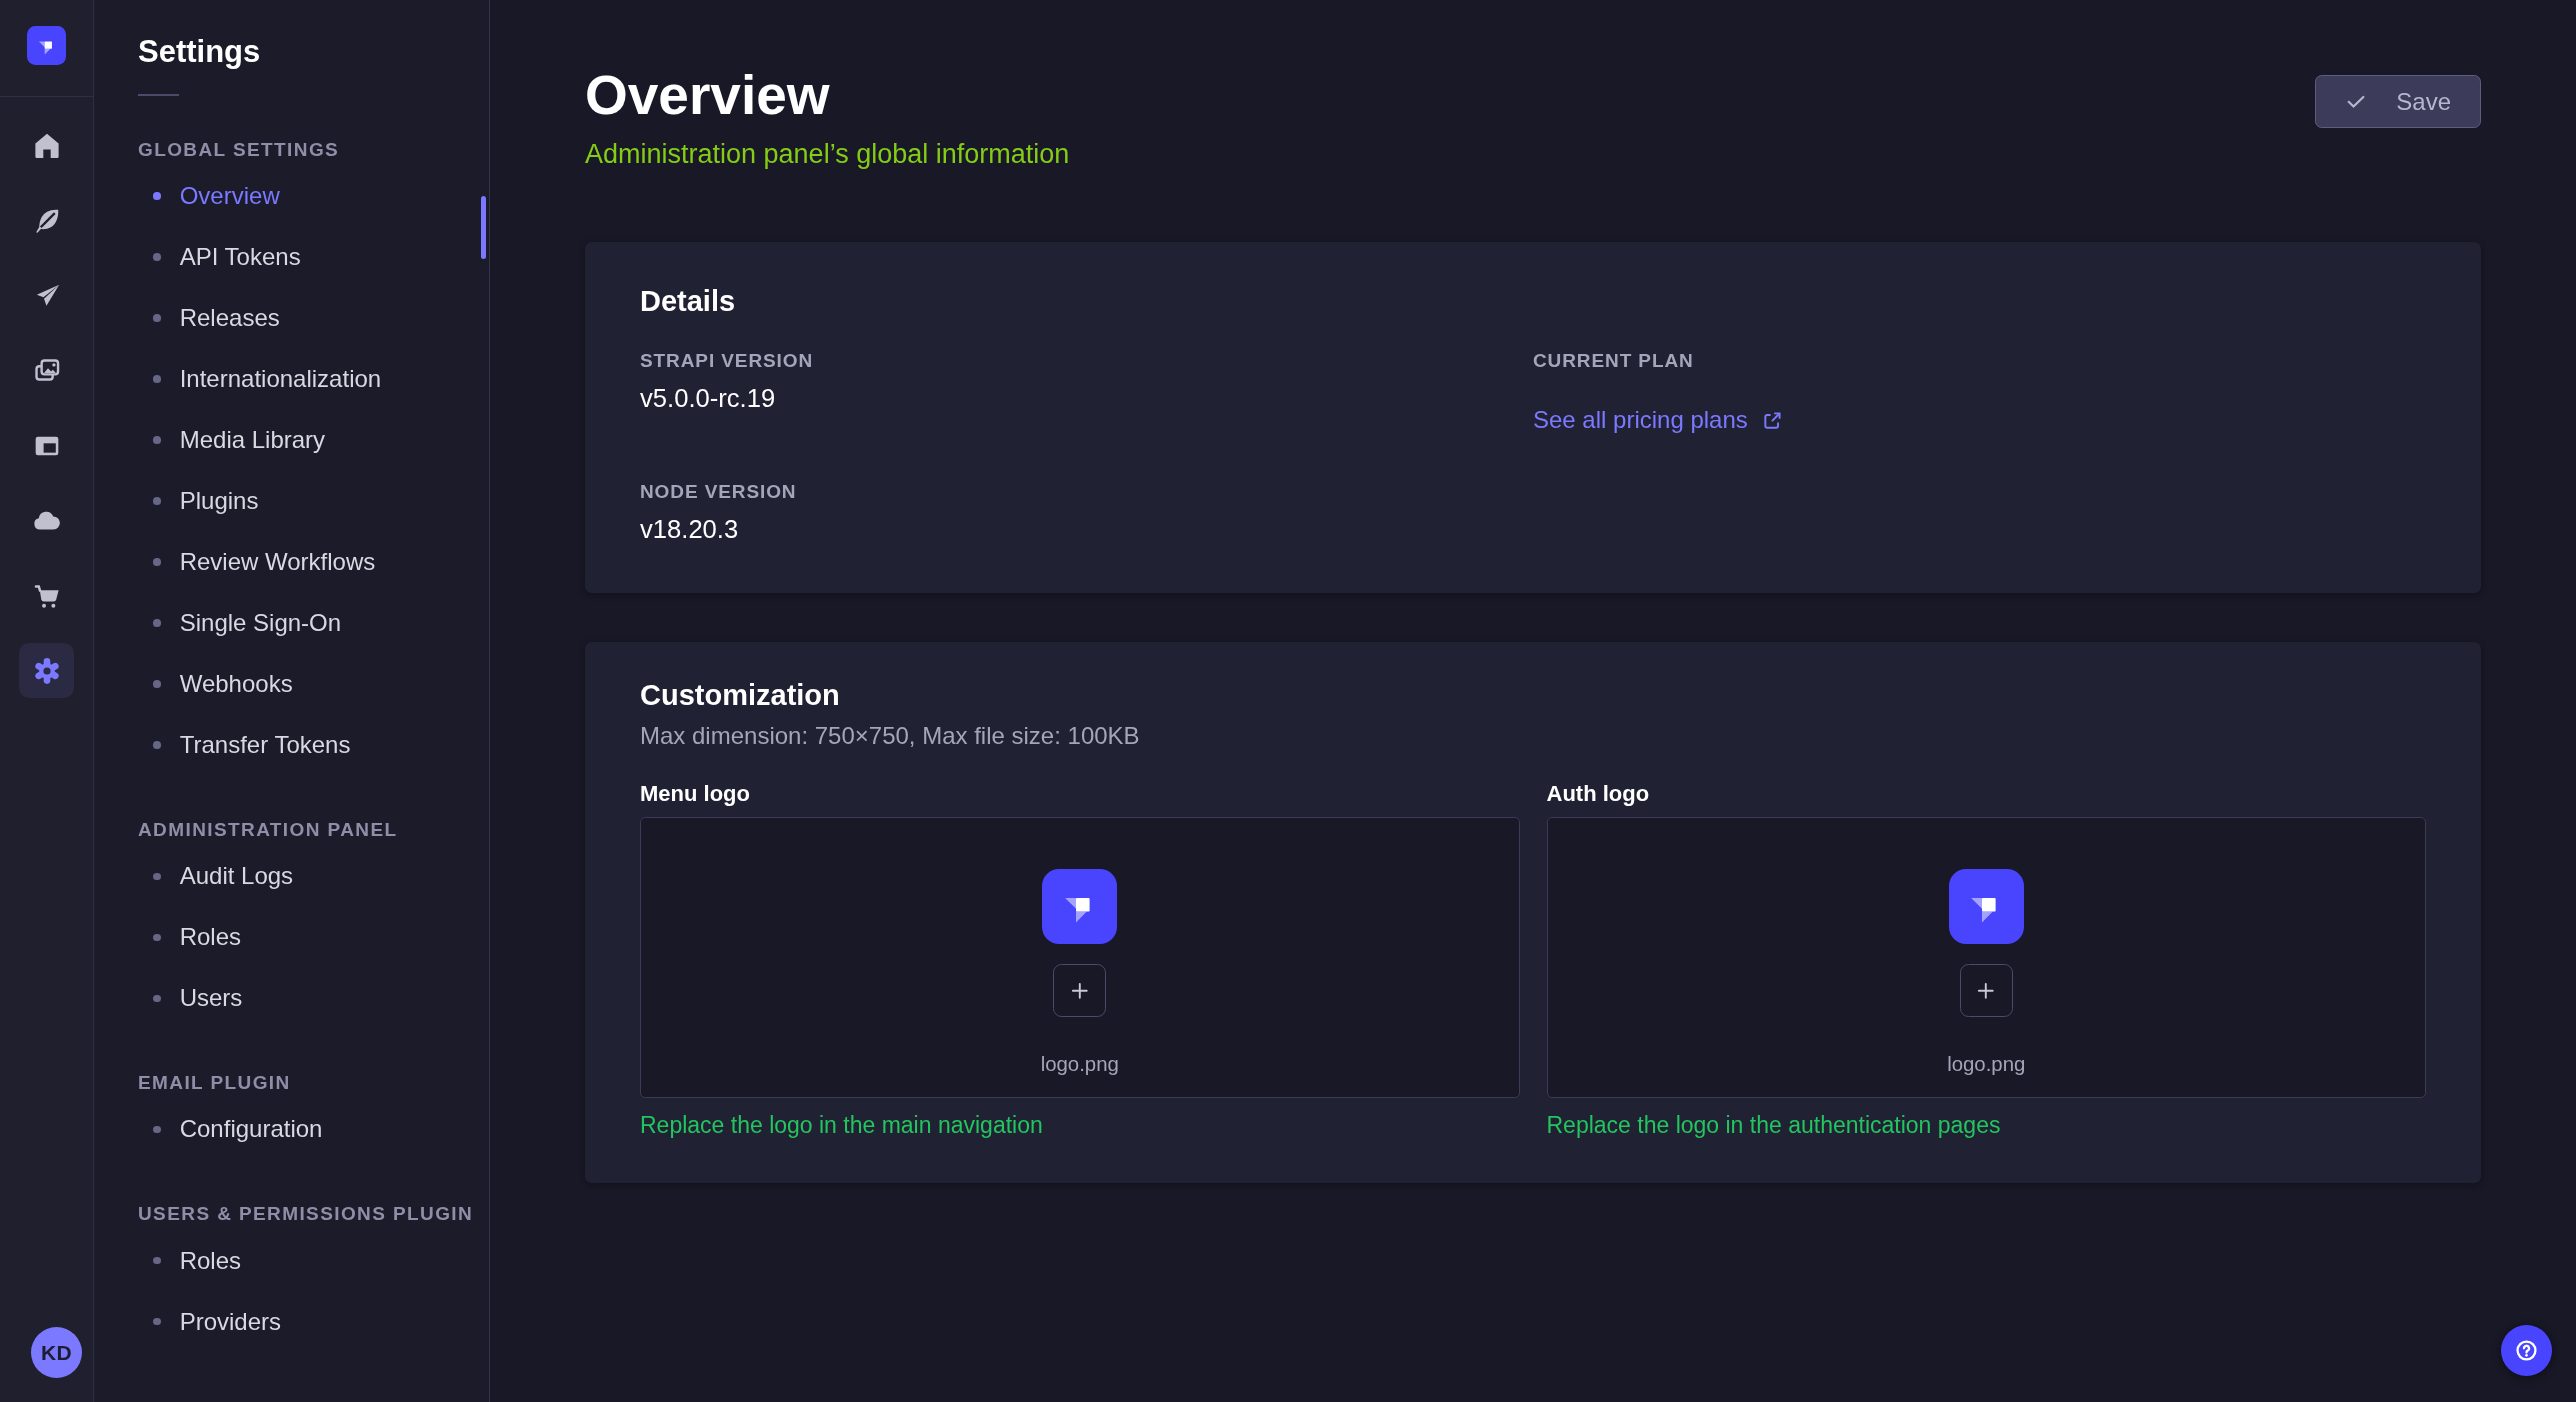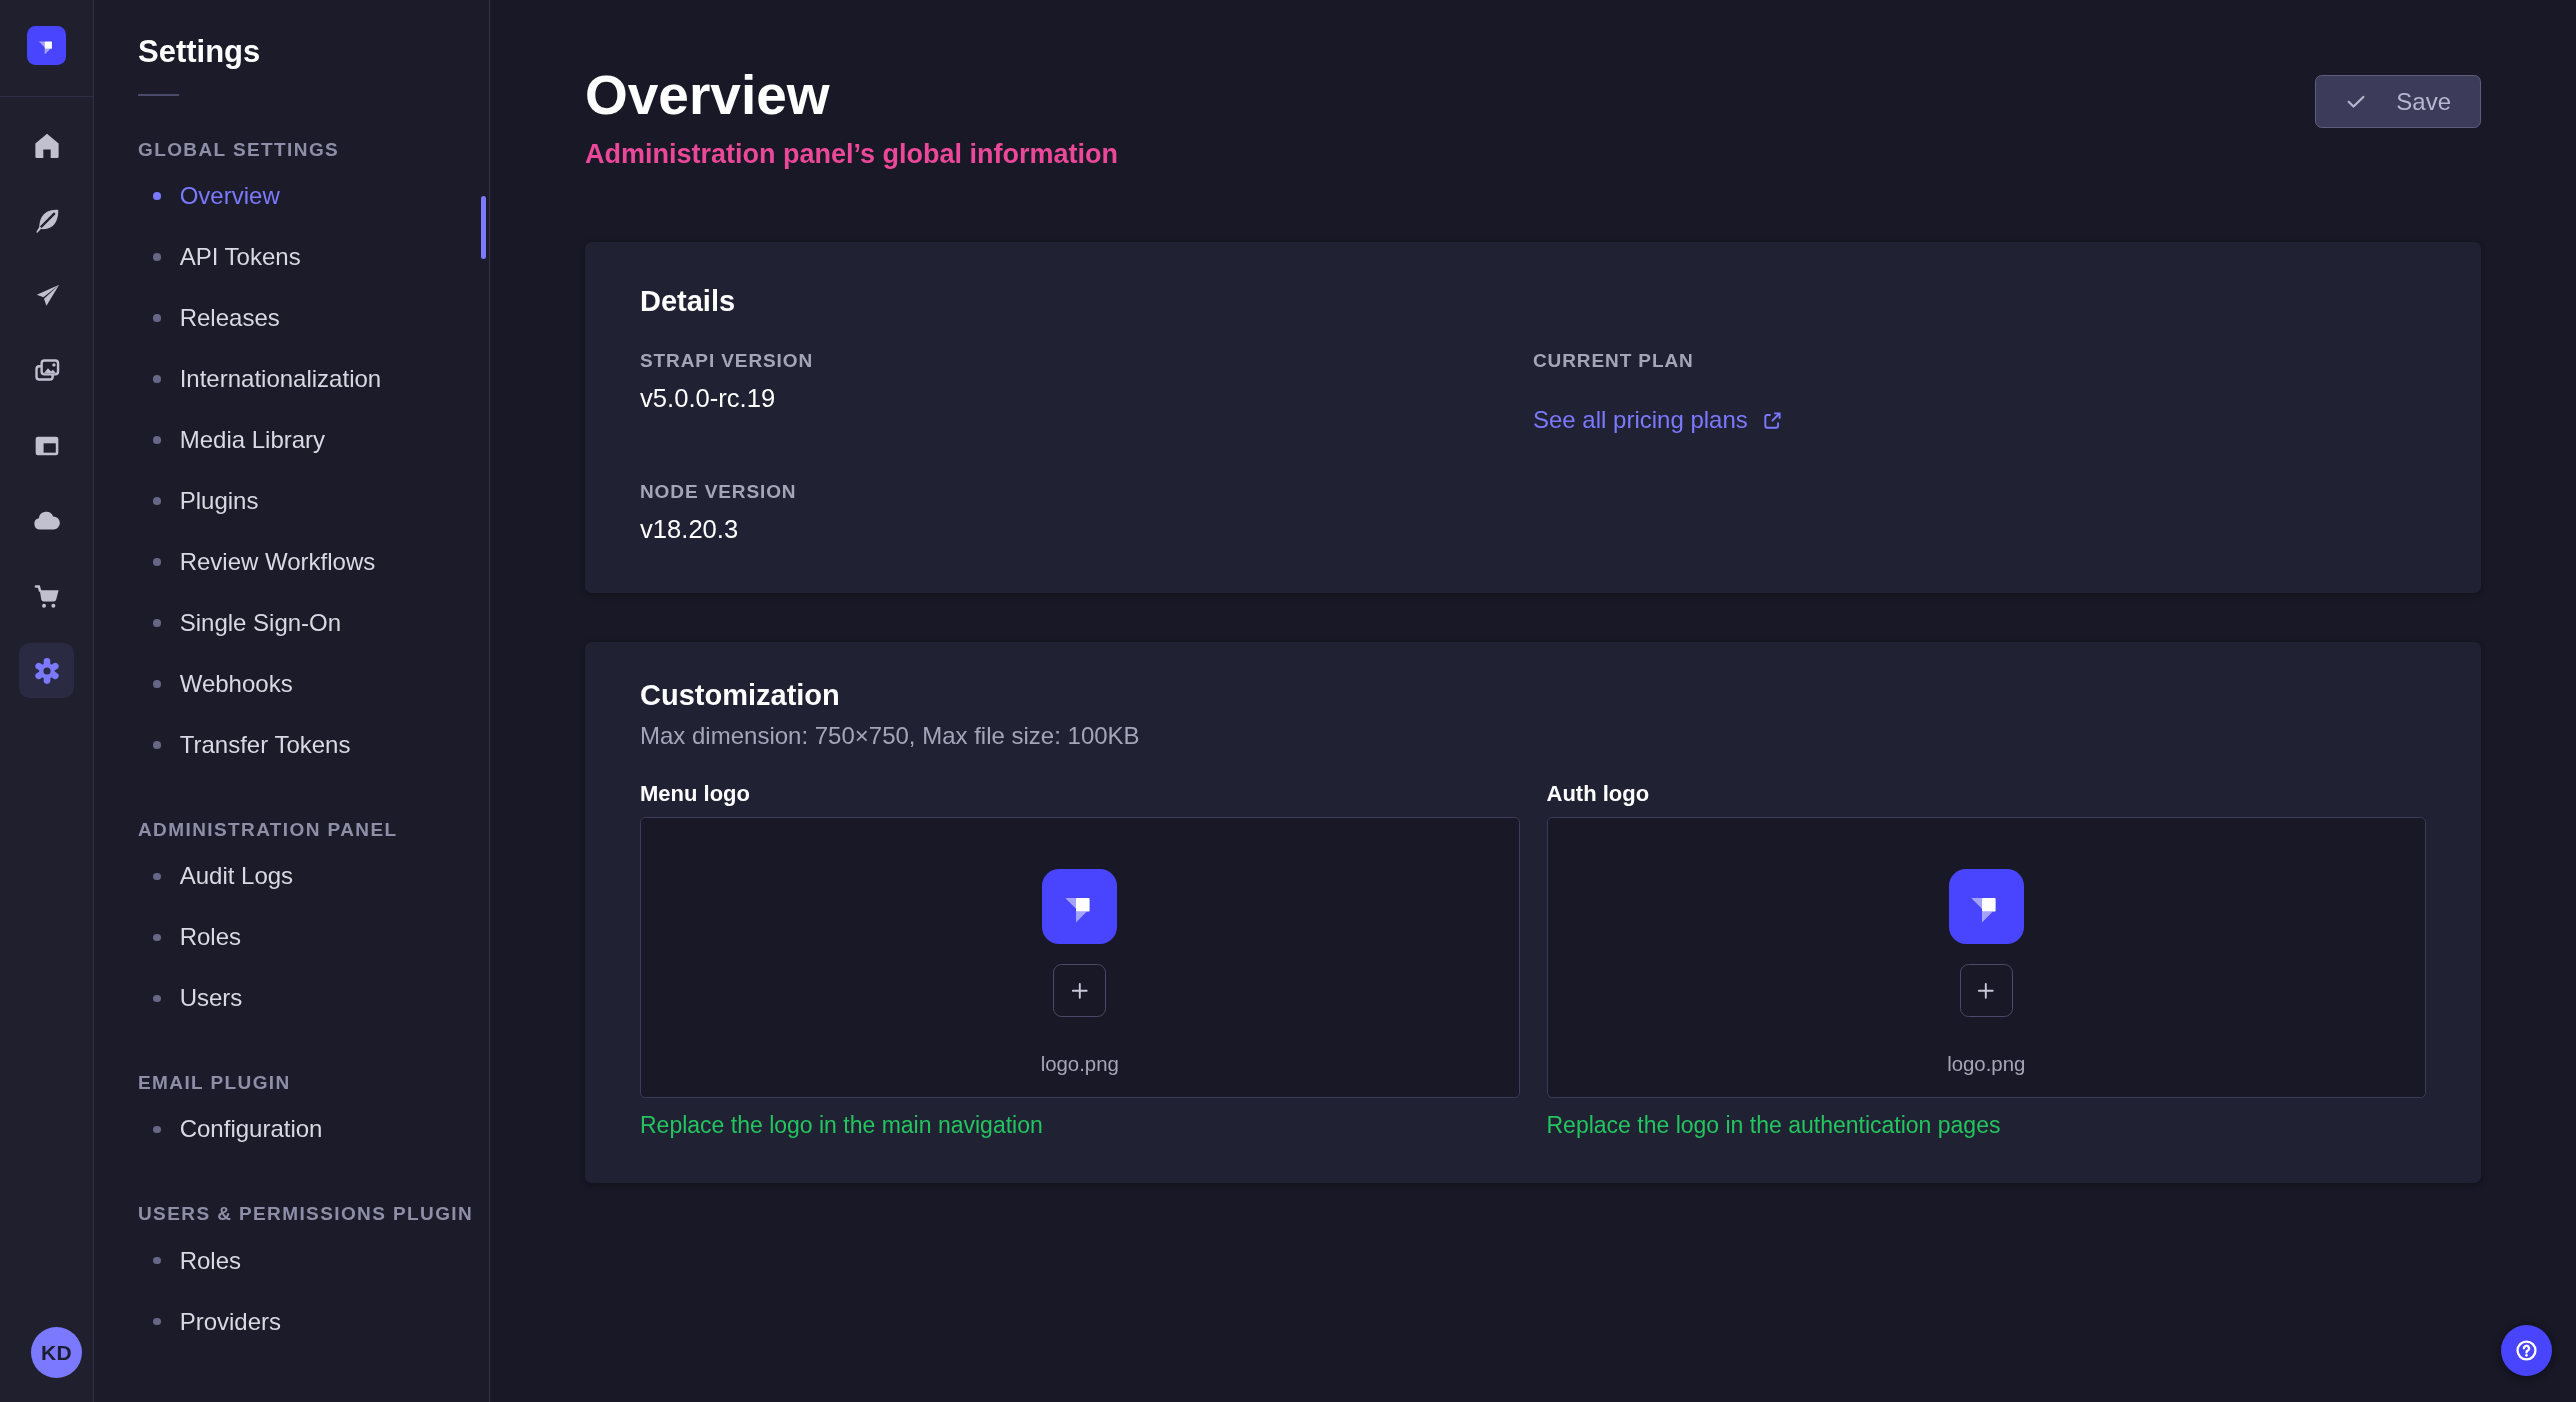--- a/index.html
+++ b/index.html
@@ -79,21 +79,21 @@
     background:#666687; margin-right:19px; flex:0 0 7.7px;
   }
   .nav-item .lbl { font-size:24px; color:#d9d9e3; }
   .nav-item.active .dot { background:#7b79ff; }
   .nav-item.active .lbl { color:#7b79ff; }
   ul { list-style:none; }
   
   .main { flex:1; padding:0 95px 0 95px; position:relative; }
   .page-header { display:flex; justify-content:space-between; align-items:flex-start; margin-top:65px; }
   .page-title { font-size:55px; font-weight:700; color:#fff; line-height:1.1; }
-  .page-subtitle { font-size:27px; color:#ec4899; margin-top:13.6px; font-weight:700; }
+  .page-subtitle { font-size:27px; color:#84cc16; margin-top:13.6px; font-weight:400; }
   .save-btn {
     margin-top:10.2px;
     height:53px; padding:0 29px;
     background:#3c3c5a; border:0.9px solid #5e5e7c; border-radius:6.8px;
     color:#b6b6ce; font-size:24px; font-family:inherit;
     display:flex; align-items:center; gap:29px;
     cursor:pointer;
   }
   .card {
     background:#212134; border-radius:6.8px;

